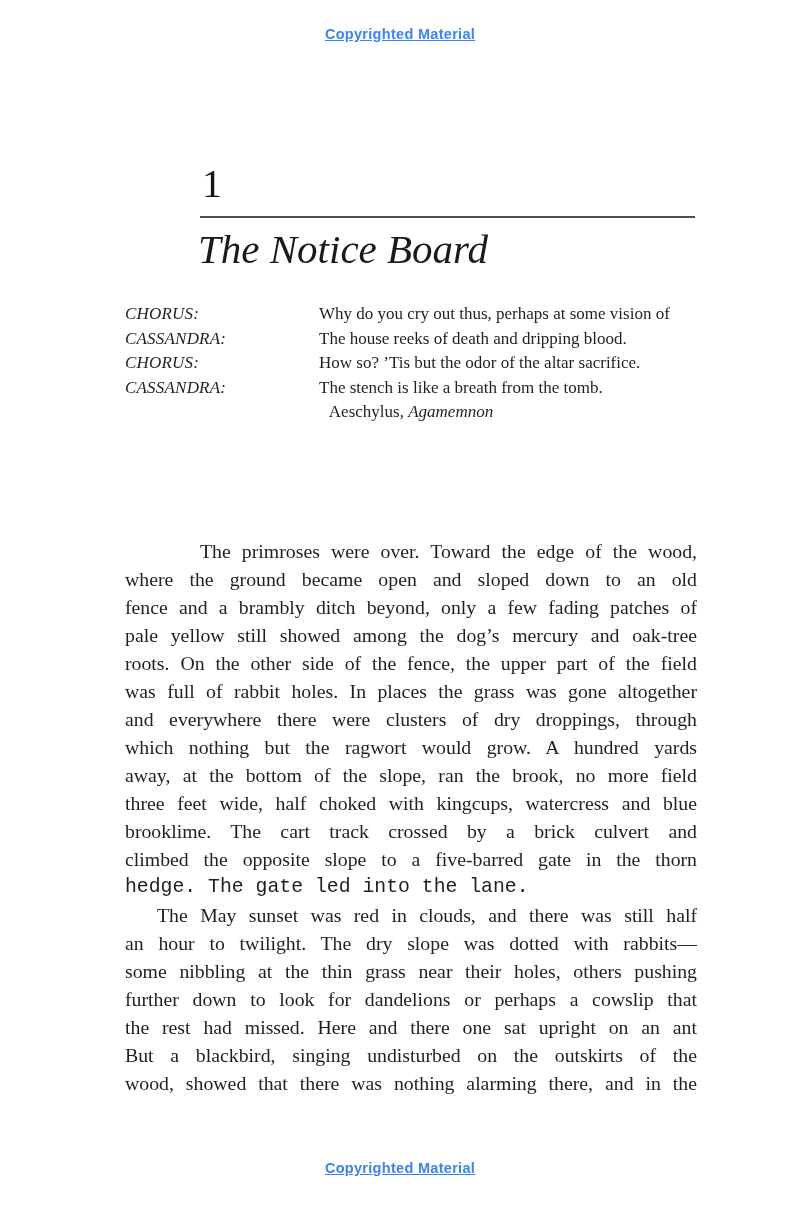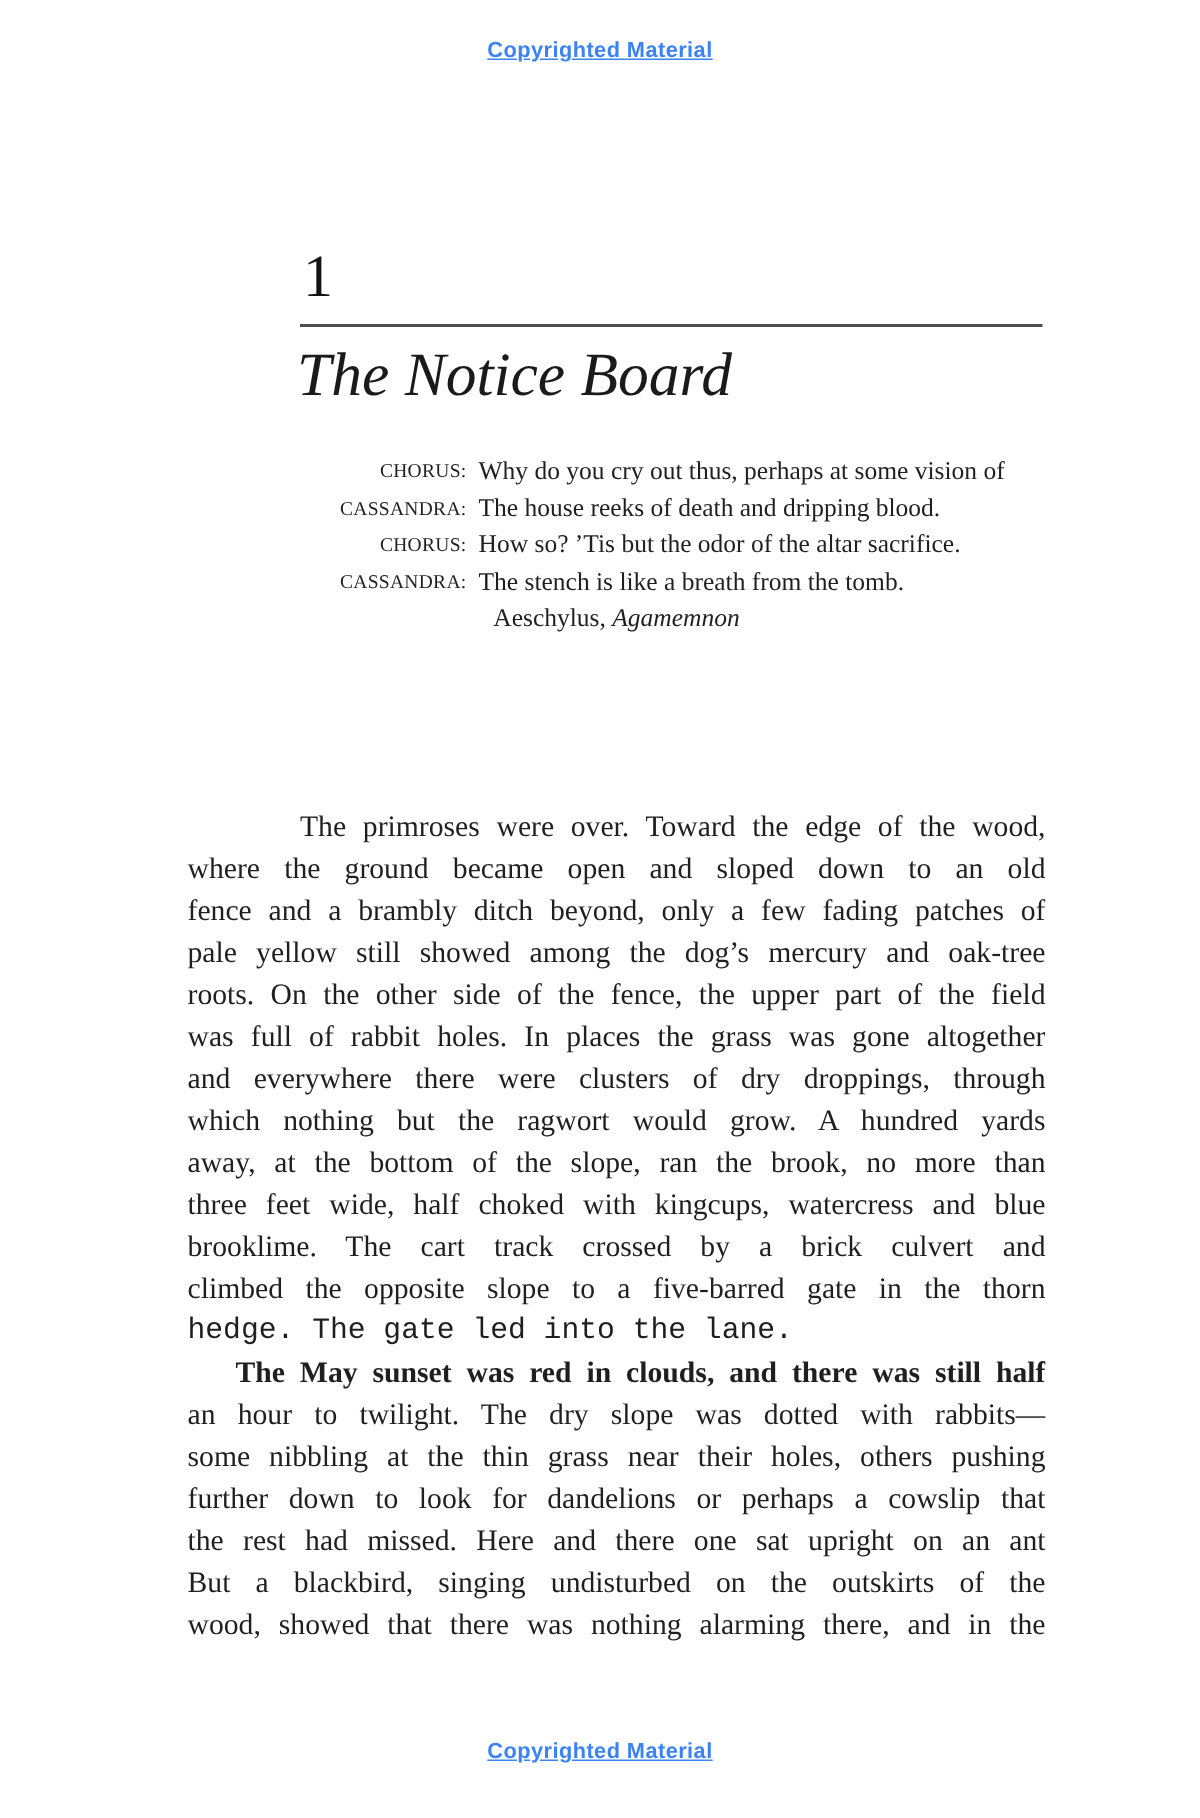--- a/index.html
+++ b/index.html
@@ -64,25 +64,25 @@
     width: 572px;
     font-size: 17px;
     line-height: 24.5px;
   }
   .ep-row {
     display: grid;
     grid-template-columns: 186px 1fr;
     column-gap: 8px;
   }
   .ep-speaker {
-    text-align: right;
-    font-size: 13px;
+    font-size: 17px;
     letter-spacing: 0.2px;
     line-height: 24.5px;
     white-space: nowrap;
+    font-style: italic;
   }
   .ep-text div { white-space: nowrap; }
   .ep-attribution {
     text-align: center;
     margin-top: 0;
   }
   .ep-attribution .work { font-style: italic; }
 
   .body-text {
     position: absolute;
@@ -93,21 +93,21 @@
     margin-top: 31px;
   }
   .body-text .line {
     height: 28px;
     line-height: 28px;
     text-align: justify;
     text-align-last: justify;
     overflow: hidden;
   }
   .para-0 .line.first { padding-left: 75px; }
-  .para-1 .line.first { padding-left: 32px; font-weight: bold; }
+  .para-1 .line.first { padding-left: 32px; }
   .para-end .line.last { text-align-last: left; font-family: Liberation Mono, monospace; }
 </style>
 </head>
 <body>
 
 <div class="page">
 
   <div class="copyright top">Copyrighted Material</div>
 
   <div class="chapter-number">1</div>
@@ -149,21 +149,21 @@
   <div class="body-text">
     <div class="para para-0 para-end">
         <div class="line first">The primroses were over. Toward the edge of the wood,</div>
         <div class="line">where the ground became open and sloped down to an old</div>
         <div class="line">fence and a brambly ditch beyond, only a few fading patches of</div>
         <div class="line">pale yellow still showed among the dog’s mercury and oak-tree</div>
         <div class="line">roots. On the other side of the fence, the upper part of the field</div>
         <div class="line">was full of rabbit holes. In places the grass was gone altogether</div>
         <div class="line">and everywhere there were clusters of dry droppings, through</div>
         <div class="line">which nothing but the ragwort would grow. A hundred yards</div>
-        <div class="line">away, at the bottom of the slope, ran the brook, no more than</div>
+        <div class="line">away, at the bottom of the slope, ran the brook, no more field</div>
         <div class="line">three feet wide, half choked with kingcups, watercress and blue</div>
         <div class="line">brooklime. The cart track crossed by a brick culvert and</div>
         <div class="line">climbed the opposite slope to a five-barred gate in the thorn</div>
         <div class="line last">hedge. The gate led into the lane.</div>
       </div>
     <div class="para para-1">
         <div class="line first">The May sunset was red in clouds, and there was still half</div>
         <div class="line">an hour to twilight. The dry slope was dotted with rabbits—</div>
         <div class="line">some nibbling at the thin grass near their holes, others pushing</div>
         <div class="line">further down to look for dandelions or perhaps a cowslip that</div>

